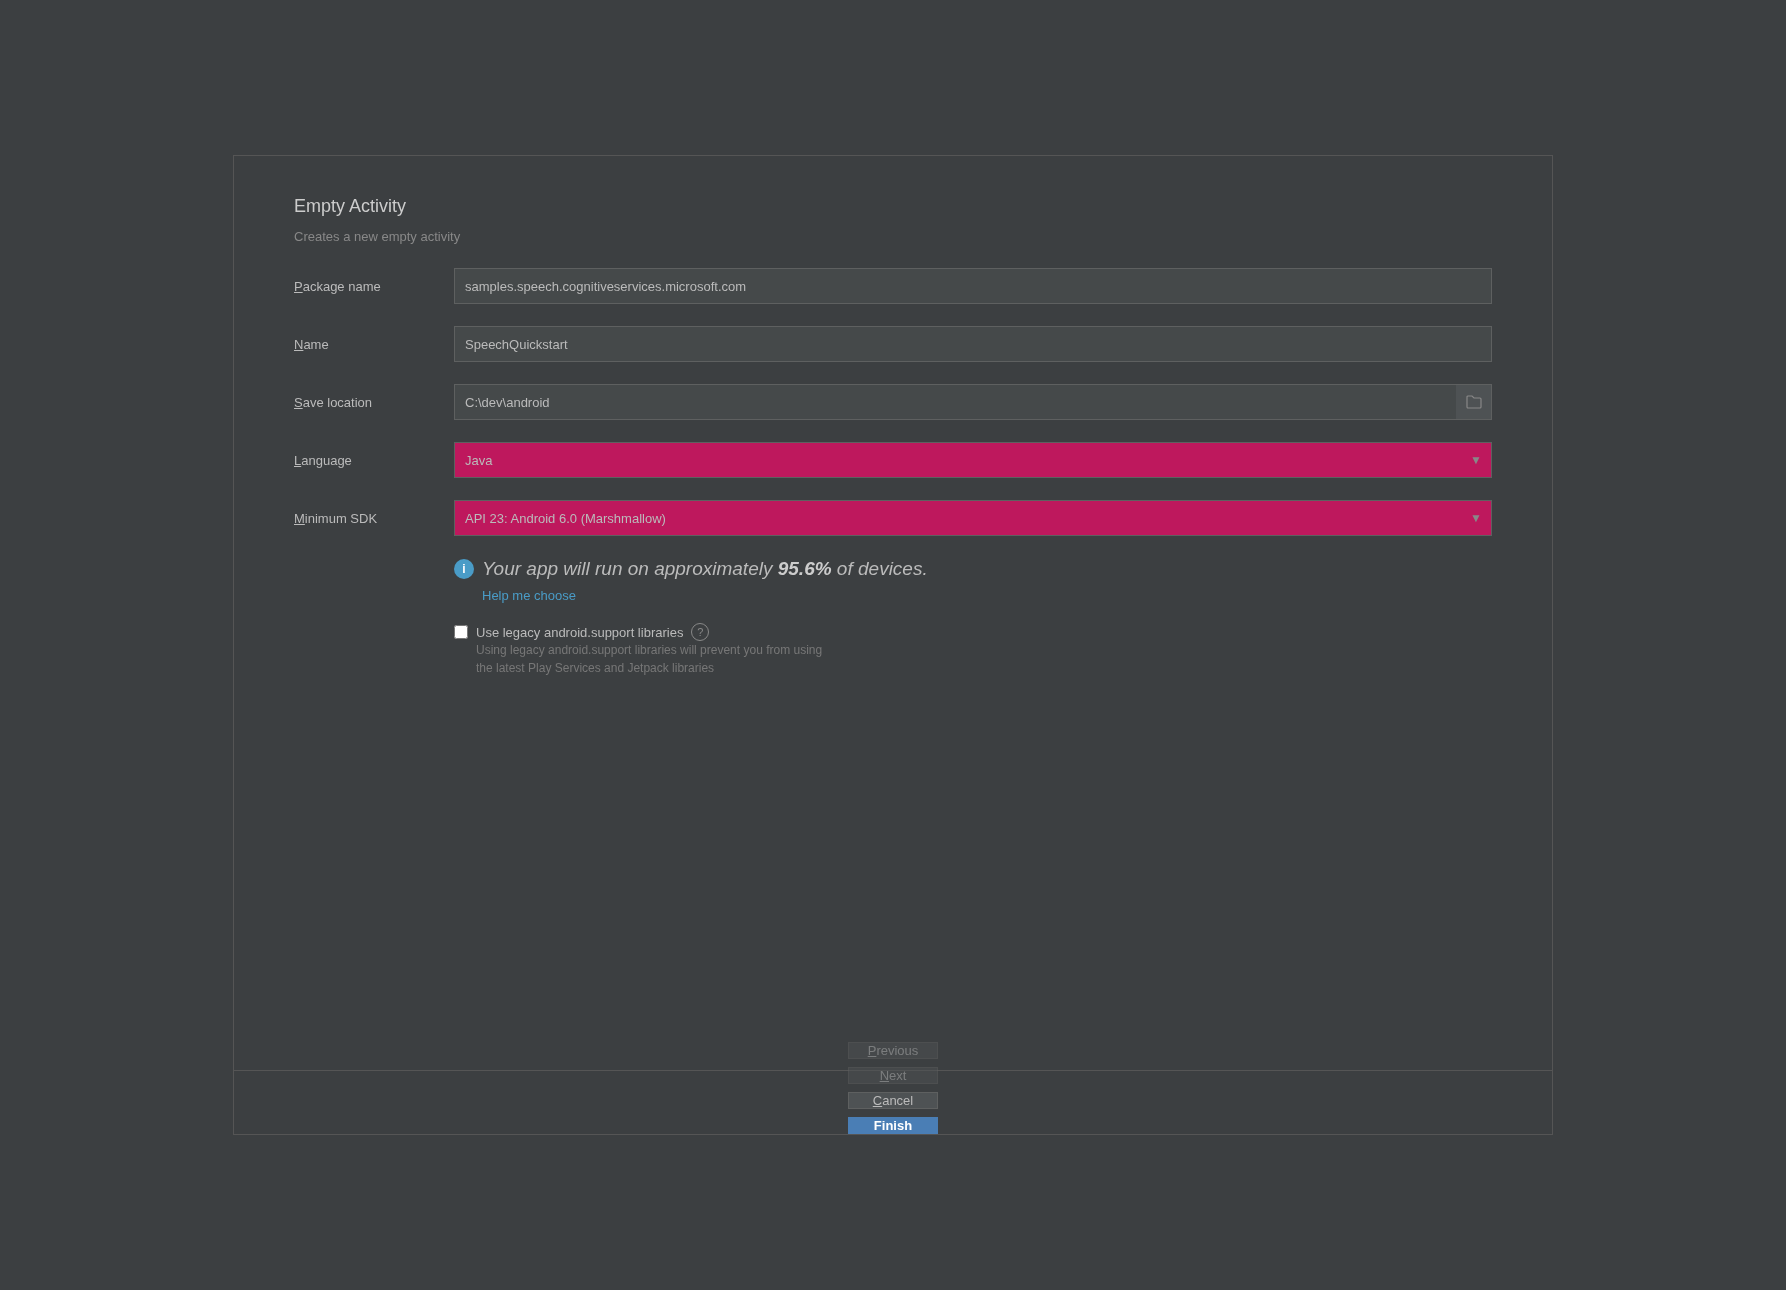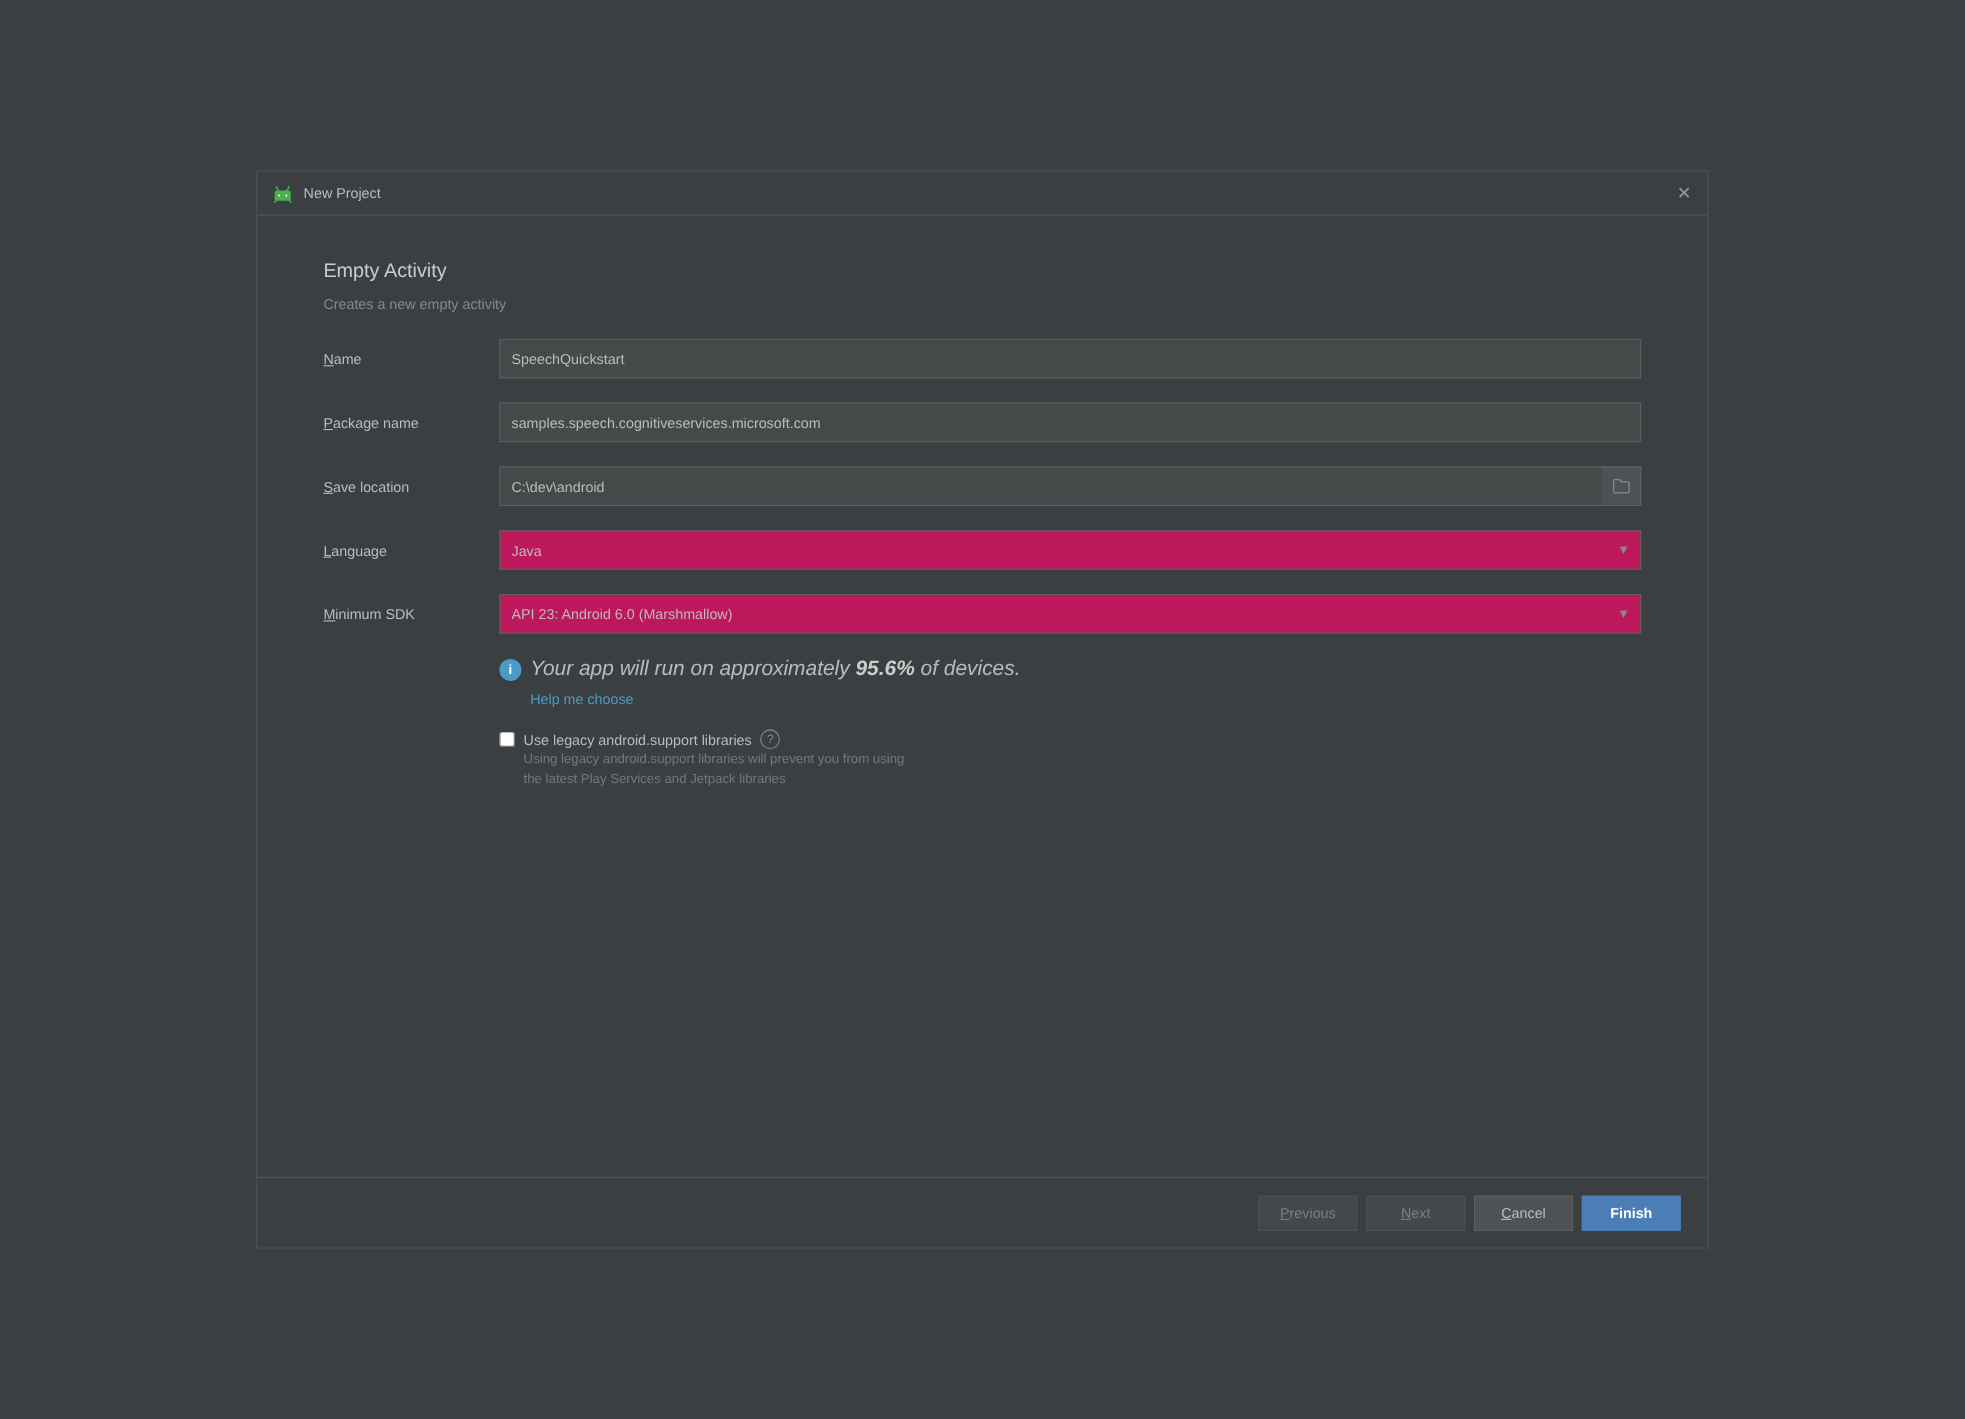--- a/index.html
+++ b/index.html
@@ -263,20 +263,21 @@
 
     .footer {
       height: 64px;
       border-top: 1px solid #555555;
       display: flex;
       align-items: center;
       justify-content: flex-end;
       padding: 0 24px;
       gap: 8px;
       background: #3c3f41;
+      flex-direction: column;
     }
 
     .btn {
       height: 32px;
       min-width: 90px;
       padding: 0 16px;
       border: 1px solid #5e6060;
       background: #4e5254;
       color: #bbbbbb;
       font-size: 13px;
@@ -297,55 +298,37 @@
       border-color: #4a7eb5;
       color: white;
       font-weight: bold;
     }
   </style>
 </head>
 <body>
 
 <div class="window">
 
-  <div class="title-bar">
-    <div class="title-bar-left">
-
-      <svg class="android-icon" viewBox="0 0 24 24" fill="none">
-        <path d="M6 18L4 20.5" stroke="#4CAF50" stroke-width="1.5" stroke-linecap="round"></path>
-        <path d="M18 18L20 20.5" stroke="#4CAF50" stroke-width="1.5" stroke-linecap="round"></path>
-        <rect x="4" y="9" width="16" height="10" rx="2" fill="#4CAF50"></rect>
-        <circle cx="8.5" cy="14" r="1" fill="white"></circle>
-        <circle cx="15.5" cy="14" r="1" fill="white"></circle>
-        <path d="M8 9L6 6" stroke="#4CAF50" stroke-width="1.5" stroke-linecap="round"></path>
-        <circle cx="6" cy="5.5" r="1" fill="#4CAF50"></circle>
-        <path d="M16 9L18 6" stroke="#4CAF50" stroke-width="1.5" stroke-linecap="round"></path>
-        <circle cx="18" cy="5.5" r="1" fill="#4CAF50"></circle>
-      </svg>
-      <span class="title-text">New Project</span>
-    </div>
-    <button class="close-btn">✕</button>
-  </div>
 
   <div class="content">
     <div class="section-title">Empty Activity</div>
     <div class="section-desc">Creates a new empty activity</div>
 
     <div class="form-row">
       <div class="form-label">
-        <span><u>N</u>ame</span>
-      </div>
-      <input type="text" class="form-input" value="SpeechQuickstart" style="">
+        <span><u>P</u>ackage name</span>
+      </div>
+      <input type="text" class="form-input" value="samples.speech.cognitiveservices.microsoft.com" style="">
     </div>
 
     <div class="form-row">
       <div class="form-label">
-        <span><u>P</u>ackage name</span>
-      </div>
-      <input type="text" class="form-input" value="samples.speech.cognitiveservices.microsoft.com" style="">
+        <span><u>N</u>ame</span>
+      </div>
+      <input type="text" class="form-input" value="SpeechQuickstart" style="">
     </div>
 
     <div class="form-row">
       <div class="form-label">
         <span><u>S</u>ave location</span>
       </div>
       <div class="input-with-icon">
         <input type="text" class="form-input" value="C:\dev\android" style="">
         <button class="folder-icon-btn">
           <svg width="16" height="14" viewBox="0 0 16 14" fill="none">

